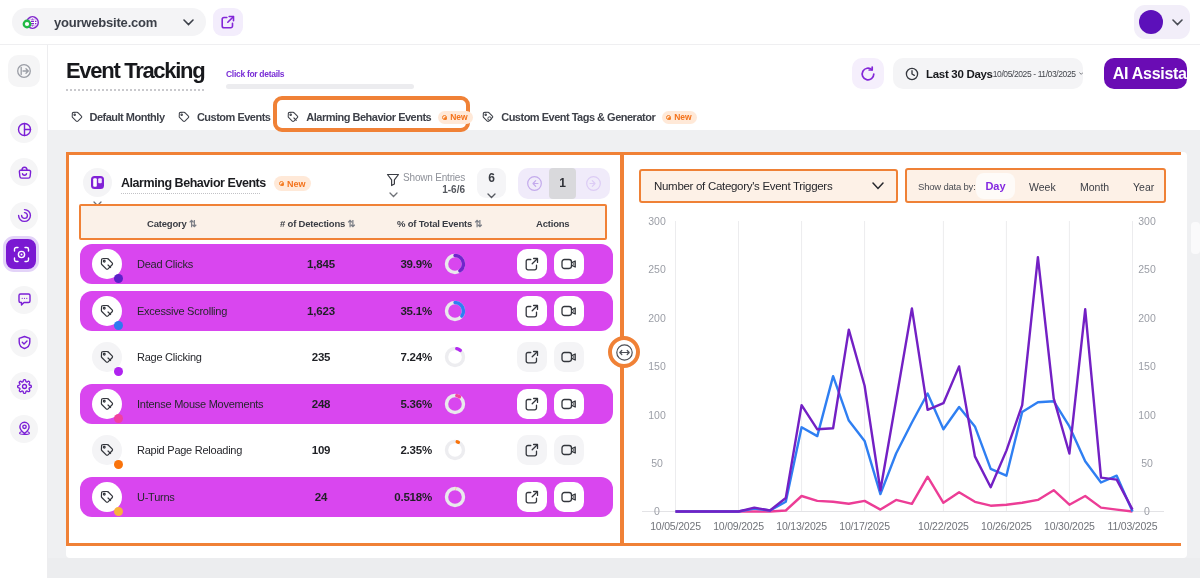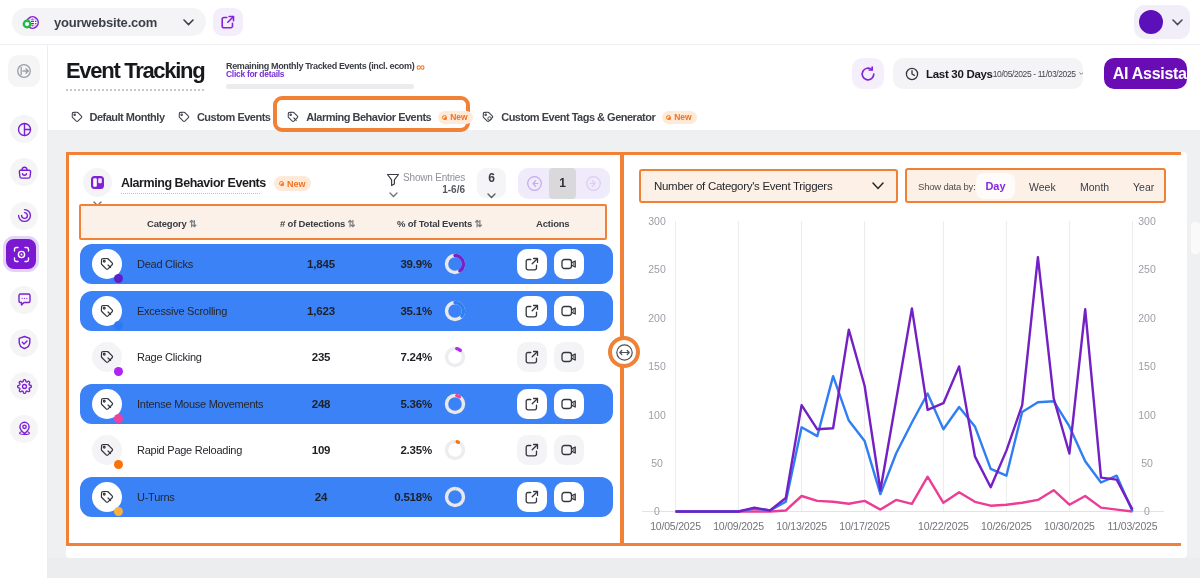--- a/index.html
+++ b/index.html
@@ -66,21 +66,21 @@
   #funnel { position:absolute; left:317px; top:18px; }
   #shown1 { position:absolute; left:306px; top:17px; width:90px; text-align:right; font-size:10px; color:#8e9199; white-space:nowrap; letter-spacing:-0.2px; }
   #shown2 { position:absolute; left:306px; top:29px; width:90px; text-align:right; font-size:10px; color:#55585f; font-weight:600;}
   #sixbox { position:absolute; left:408px; top:13px; width:29px; height:30px; background:#f5f5f7; border-radius:9px; text-align:center; }
   #sixbox .n { font-size:12px; font-weight:600; color:#3a3d44; margin-top:3px; }
   #pager { position:absolute; left:449px; top:13px; width:92px; height:31px; background:#f0ebfa; border-radius:10px; }
   #pager .one { position:absolute; left:31px; top:0; width:27px; height:31px; background:#d9d9dc; border-radius:4px; text-align:center; line-height:31px; font-size:12px; font-weight:600; color:#2f3137; }
   #thead { position:absolute; left:10px; top:49px; width:528px; height:36px; background:#fbf1e8; border:2px solid #f08136; border-radius:2px; }
   .thcol { position:absolute; top:12px; font-size:9.5px; font-weight:600; color:#3a3d44; letter-spacing:-0.2px; white-space:nowrap; }
   .trow { position:absolute; left:11px; width:533px; height:40px; border-radius:12px; }
-  .rowgray { background:#3b82f6; }
+  .rowgray { background:#d946ef; }
   .rowwhite { background:#fff; }
   .ricon { position:absolute; left:12px; top:5px; width:30px; height:30px; border-radius:50%; display:flex; align-items:center; justify-content:center; }
   .rdot { position:absolute; left:34px; top:30px; width:9px; height:9px; border-radius:50%; }
   .rlabel { position:absolute; left:57px; top:14px; font-size:11px; font-weight:500; color:#26272c; letter-spacing:-0.25px; white-space:nowrap; }
   .rcount { position:absolute; left:201px; top:14px; width:80px; text-align:center; font-size:11.5px; font-weight:600; color:#1f2025; letter-spacing:-0.2px; }
   .rpct { position:absolute; left:272px; top:14px; width:80px; text-align:right; font-size:11.5px; font-weight:600; color:#1f2025; letter-spacing:-0.2px; }
   .rdonut { position:absolute; left:364px; top:9px; }
   .rbtn { position:absolute; top:5px; width:30px; height:30px; border-radius:10px; display:flex; align-items:center; justify-content:center; }
   .b1 { left:437px; } .b2 { left:473.5px; }
   .btnw { background:#fff; } .btng { background:#f4f4f6; }
@@ -525,21 +525,20 @@
     <svg width="15" height="15" viewBox="0 0 15 15" stroke="#7b1fd6" fill="none" stroke-width="1.4" stroke-linecap="round" stroke-linejoin="round">
         <path d="M7.5 1.3 a4.6 4.6 0 0 1 4.6 4.6 c0 2.8-2.7 5-4.6 6.6 C5.6 10.9 2.9 8.7 2.9 5.9 A4.6 4.6 0 0 1 7.5 1.3 Z"></path>
         <circle cx="7.5" cy="5.8" r="1.7"></circle>
         <path d="M4.2 11.9 c-1.2.4-1.9 1-1.9 1.6 0 1 2.3 1.2 5.2 1.2 s5.2-.2 5.2-1.2 c0-.6-.7-1.2-1.9-1.6" stroke-width="1.1" transform="scale(.95) translate(.4,-.6)"></path>
       </svg>
   </div>
 </div>
 <div id="hdr">
   <div id="title">Event Tracking</div>
   <div id="title-dots"></div>
-  <div id="remlbl">Remaining Monthly Tracked Events (incl. ecom) <span class="inf">∞</span></div>
   <div id="clickdet">Click for details</div>
   <div id="progress"></div>
   <div id="refreshbtn">
     <svg width="16" height="16" viewBox="0 0 16 16" fill="none">
         <path d="M13.8 8 a5.8 5.8 0 1 1 -1.9-4.3" stroke="#8326d8" stroke-width="1.7" stroke-linecap="round"></path>
         <path d="M12.2 1 v3 h-3" stroke="#8326d8" stroke-width="1.7" stroke-linecap="round" stroke-linejoin="round" fill="none"></path>
       </svg>
   </div>
   <div id="datebox">
     <svg width="14" height="14" viewBox="0 0 15 15" style="margin-left:12px; flex-shrink:0;" fill="none" stroke="#33363d" stroke-width="1.4" stroke-linecap="round">

